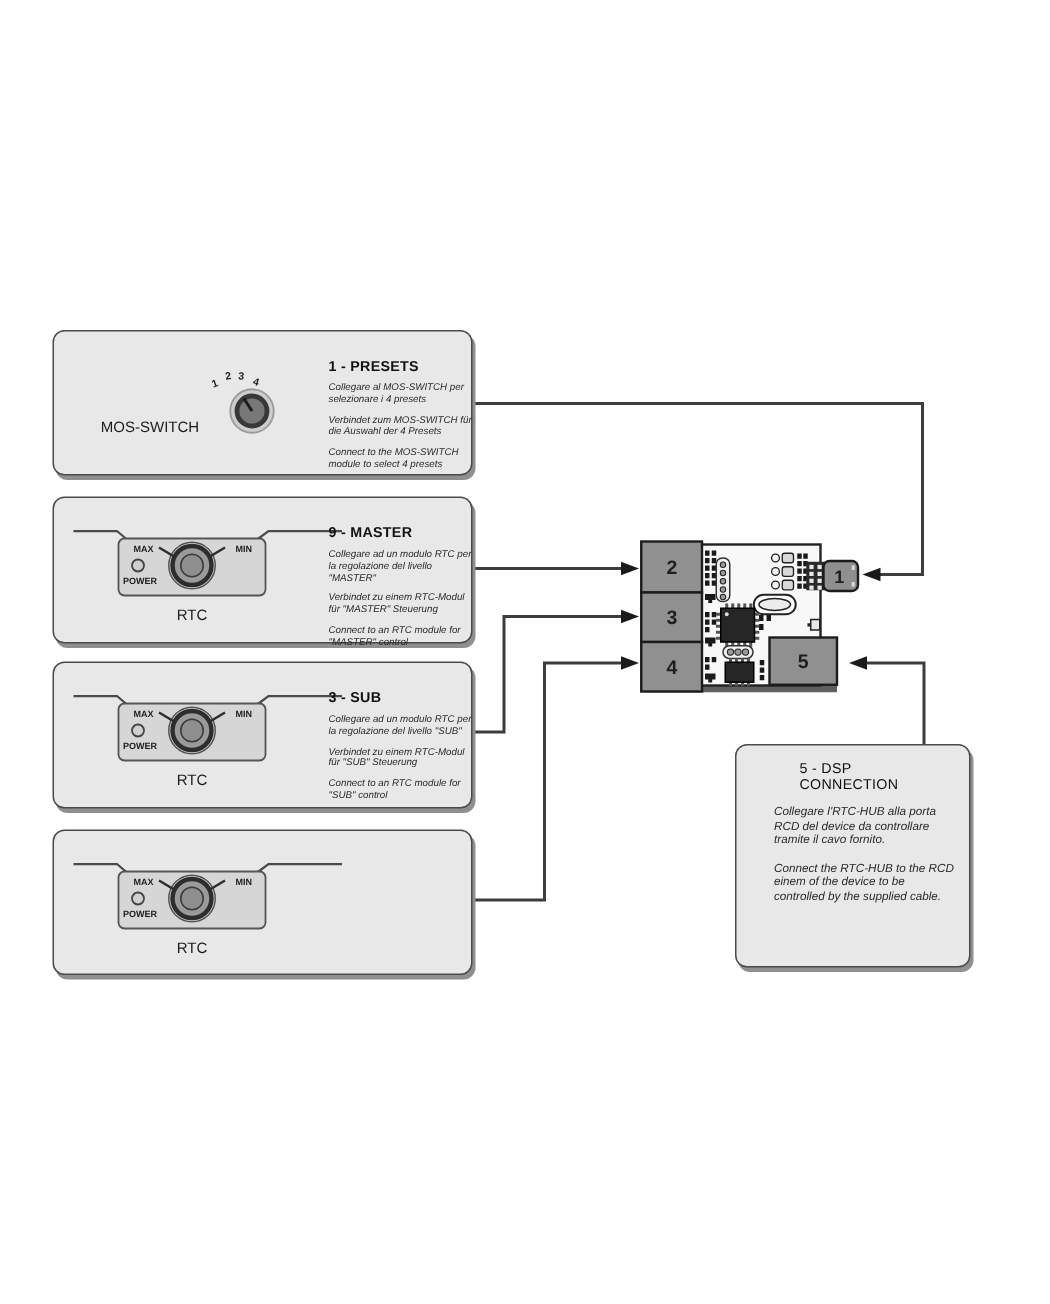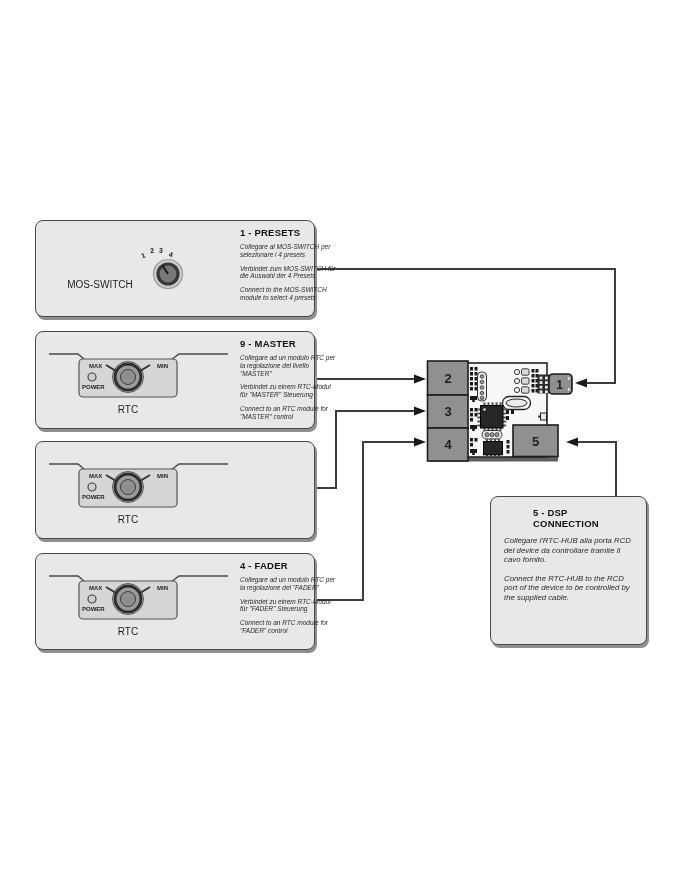--- a/index.html
+++ b/index.html
@@ -3,27 +3,27 @@
 <meta charset="utf-8">
 <style>
   html,body{margin:0;padding:0;background:#ffffff;}
   .canvas{position:relative;width:700px;height:869px;background:#ffffff;overflow:hidden;
           font-family:"Liberation Sans",sans-serif;color:#1a1a1a;}
   svg{display:block;}
   .wires{position:absolute;left:0;top:0;z-index:1;}
   .ibox{position:absolute;z-index:2;background:#e8e8e8;border:1.5px solid #4a4a4a;
         border-radius:8px;box-shadow:2px 3px 0 #8f8f8f;}
   .ibox .art{position:absolute;left:0;top:0;}
-  .ibox .txt{position:absolute;left:183px;top:6px;width:96px;margin-left:21px;}
+  .ibox .txt{position:absolute;left:183px;top:18px;width:96px;}
   .ibox .title{font-weight:bold;font-size:9.5px;letter-spacing:.2px;margin:0 0 5px 0;color:#111;}
   .ibox p{font-style:italic;font-size:6.5px;line-height:1.2;margin:0 0 6px 0;color:#2a2a2a;}
   .dsp{padding:0;}
   .dsp .txt2{position:absolute;left:13px;top:10px;width:132px;}
-  .dsp .title{font-weight:bold;font-size:9.5px;margin:0 0 7px 0;color:#111;padding-left:29px;}
-  .dsp p{font-style:italic;font-size:7.8px;line-height:1.22;margin:0 0 9px 0;color:#2a2a2a;}
+  .dsp .title{font-weight:normal;font-size:9.5px;margin:0 0 7px 0;color:#111;padding-left:29px;}
+  .dsp p{font-style:italic;font-size:7.8px;line-height:1.22;margin:0 0 9px 12px;color:#2a2a2a;}
   .board{position:absolute;left:420px;top:352px;z-index:2;}
   text{font-family:"Liberation Sans",sans-serif;}
   .lblTiny{font-size:6px;font-weight:bold;fill:#1d1d1d;}
   .lblMod{font-size:10px;fill:#1d1d1d;}
   .digit{font-size:7px;font-weight:bold;fill:#1d1d1d;}
   .portNum{font-size:13px;font-weight:bold;fill:#1e1e1e;}
   .plugNum{font-size:12px;font-weight:bold;fill:#1e1e1e;}
 </style>
 </head>
 <body>
@@ -99,44 +99,44 @@
       <circle cx="92" cy="45" r="13" fill="#9a9a9a" stroke="#2d2d2d" stroke-width="3"></circle>
       <circle cx="92" cy="45" r="7.5" fill="#8f8f8f" stroke="#3a3a3a" stroke-width="1"></circle>
       <line x1="70" y1="33" x2="80" y2="39" stroke="#2d2d2d" stroke-width="1.6"></line>
       <line x1="114" y1="33" x2="104" y2="39" stroke="#2d2d2d" stroke-width="1.6"></line>
       <text class="lblTiny" x="53" y="36">MAX</text>
       <text class="lblTiny" x="121" y="36">MIN</text>
       <circle cx="56" cy="45" r="4" fill="#cfcfcf" stroke="#444" stroke-width="1.2"></circle>
       <text class="lblTiny" x="46" y="57">POWER</text>
       <text class="lblMod" x="92" y="81" text-anchor="middle">RTC</text>
     </svg>
+    <div class="txt">
+      <div class="title">3 - SUB</div>
+      <p>Collegare ad un modulo RTC per la regolazione del livello "SUB"</p>
+      <p>Verbindet zu einem RTC-Modul für "SUB" Steuerung</p>
+      <p>Connect to an RTC module for "SUB" control</p>
+    </div>
   </div>
 
   <div class="ibox" style="left:35px;top:553px;width:278px;height:95px;">
     <svg class="art" width="210" height="95">
       <path d="M13 22 H42 L49 28" stroke="#4a4a4a" stroke-width="1.5" fill="none"></path>
       <path d="M135 28 L143 22 H192" stroke="#4a4a4a" stroke-width="1.5" fill="none"></path>
       <rect x="43" y="27" width="98" height="38" rx="4" fill="#d6d6d6" stroke="#555" stroke-width="1.2"></rect>
       <circle cx="92" cy="45" r="15.5" fill="none" stroke="#555" stroke-width="1"></circle>
       <circle cx="92" cy="45" r="13" fill="#9a9a9a" stroke="#2d2d2d" stroke-width="3"></circle>
       <circle cx="92" cy="45" r="7.5" fill="#8f8f8f" stroke="#3a3a3a" stroke-width="1"></circle>
       <line x1="70" y1="33" x2="80" y2="39" stroke="#2d2d2d" stroke-width="1.6"></line>
       <line x1="114" y1="33" x2="104" y2="39" stroke="#2d2d2d" stroke-width="1.6"></line>
       <text class="lblTiny" x="53" y="36">MAX</text>
       <text class="lblTiny" x="121" y="36">MIN</text>
       <circle cx="56" cy="45" r="4" fill="#cfcfcf" stroke="#444" stroke-width="1.2"></circle>
       <text class="lblTiny" x="46" y="57">POWER</text>
       <text class="lblMod" x="92" y="81" text-anchor="middle">RTC</text>
     </svg>
-    <div class="txt">
-      <div class="title">4 - FADER</div>
-      <p>Collegare ad un modulo RTC per la regolazione del "FADER"</p>
-      <p>Verbindet zu einem RTC-Modul für "FADER" Steuerung</p>
-      <p>Connect to an RTC module for "FADER" control</p>
-    </div>
   </div>
 
   <svg class="board" width="165" height="118">
     <rect x="10" y="104.5" width="128" height="5" fill="#5f5f5f"></rect>
     <rect x="47" y="11" width="80" height="94" fill="#f8f8f8" stroke="#222" stroke-width="1.6"></rect>
 
     <rect x="7.5" y="9" width="40.5" height="34" fill="#909090" stroke="#1c1c1c" stroke-width="1.6"></rect>
     <rect x="7.5" y="43" width="40.5" height="33" fill="#909090" stroke="#1c1c1c" stroke-width="1.6"></rect>
     <rect x="7.5" y="76" width="40.5" height="33" fill="#909090" stroke="#1c1c1c" stroke-width="1.6"></rect>
     <text class="portNum" x="28" y="30.5" text-anchor="middle">2</text>
@@ -281,17 +281,17 @@
     </g>
 
     <rect x="93" y="73" width="45" height="31.5" fill="#909090" stroke="#1c1c1c" stroke-width="1.6"></rect>
     <text class="portNum" x="115.5" y="93.5" text-anchor="middle">5</text>
   </svg>
 
   <div class="ibox dsp" style="left:490px;top:496px;width:155px;height:147px;">
     <div class="txt2">
       <div class="title">5 - DSP CONNECTION</div>
       <p>Collegare l'RTC-HUB alla porta RCD del device da controllare tramite il cavo fornito.</p>
-      <p>Connect the RTC-HUB to the RCD port of the device to be controlled by the supplied cable.</p>
+      <p>Connect the RTC-HUB to the RCD einem of the device to be controlled by the supplied cable.</p>
     </div>
   </div>
 
 </div>
 
 </body></html>

